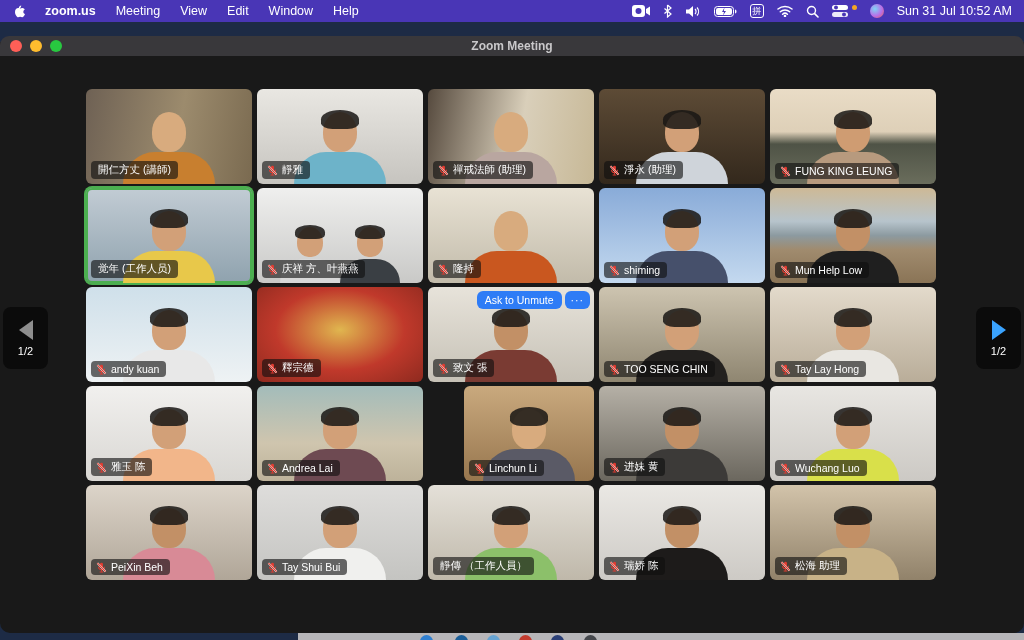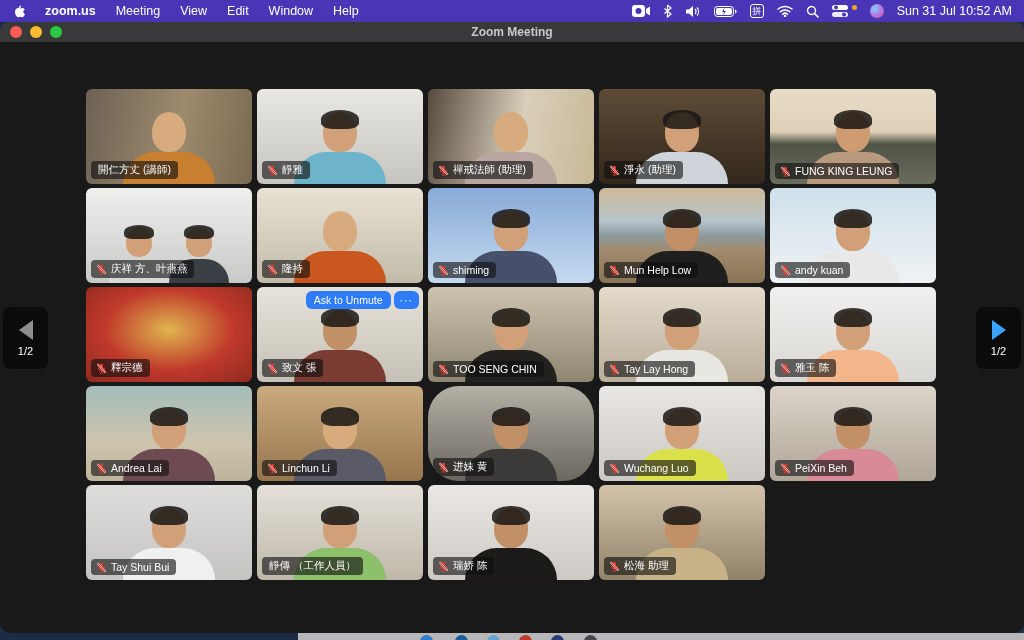--- a/index.html
+++ b/index.html
@@ -16,21 +16,21 @@
   .menubar .status { margin-left:auto; display:flex; align-items:center; gap:13px; padding-right:12px; }
   .menubar .status .icon { display:flex; align-items:center; }
   .menubar .clock { font-size:12.5px; white-space:nowrap; }
   .im-box { width:14px; height:14px; border:1.4px solid #fff; border-radius:3px; font-size:9px;
     display:flex; align-items:center; justify-content:center; color:#fff; }
   .cc-dot { width:5px; height:5px; border-radius:50%; background:#f5a623; margin-left:-9px; margin-top:-8px; }
   .siri { width:14px; height:14px; border-radius:50%;
     background:radial-gradient(circle at 35% 35%, #7fd4f5, #b96ee8 55%, #e8604c); }
 
   
-  .titlebar { position:absolute; top:22px; left:0; width:1024px; height:20px; background:#39383b;
+  .titlebar { position:absolute; top:36px; left:0; width:1024px; height:20px; background:#39383b;
     border-radius:9px 9px 0 0; display:flex; align-items:center; z-index:20; }
   .lights { display:flex; gap:8px; margin-left:10px; }
   .light { width:12px; height:12px; border-radius:50%; }
   .light.red{background:#ff5f57;} .light.yellow{background:#febc2e;} .light.green{background:#28c840;}
   .wtitle { position:absolute; left:0; right:0; text-align:center; color:#c9c8ca; font-size:12px; font-weight:bold; }
 
   .meeting { position:absolute; top:42px; left:0; width:1024px; height:591px; background:#191919;
     border-radius:0 0 10px 10px; z-index:10; overflow:hidden; }
 
   
@@ -229,20 +229,30 @@
       <svg class="micicon" viewBox="0 0 12 12">
         <rect x="4.4" y="0.8" width="3.2" height="6" rx="1.6" fill="#e23b30"></rect>
         <path d="M2.8 5.3a3.2 3.2 0 006.4 0" stroke="#e23b30" stroke-width="1.1" fill="none"></path>
         <path d="M6 8.5V10M4 10.8h4" stroke="#e23b30" stroke-width="1.1"></path>
         <path d="M1.6 1.2l8.8 9.4" stroke="#fff" stroke-width="2"></path>
         <path d="M1.6 1.2l8.8 9.4" stroke="#e23b30" stroke-width="1.2"></path>
       </svg>
       <span class="nm">FUNG KING LEUNG</span>
     </div>
   </div>
+      <div class="tile active" style="background: linear-gradient(rgb(194, 204, 212), rgb(143, 162, 174));">
+    <div class="person" style="--skin: #d2a078; --shirt: #e8c84a;">
+          <div class="body"></div>
+          <div class="head"></div>
+        </div>
+        <div class="namelabel unmuted">
+
+      <span class="nm">觉年 (工作人员)</span>
+    </div>
+  </div>
       <div class="tile" style="background: linear-gradient(rgb(239, 239, 238), rgb(201, 201, 199));">
     <div class="person small p2" style="--skin: #d2a078; --shirt: #3a3f44;">
           <div class="body"></div>
           <div class="head"></div>
         </div>
         <div class="person small p1" style="--skin: #d2a078; --shirt: #d8d8d8;">
           <div class="body"></div>
           <div class="head"></div>
         </div>
         <div class="namelabel">
@@ -409,37 +419,37 @@
       <svg class="micicon" viewBox="0 0 12 12">
         <rect x="4.4" y="0.8" width="3.2" height="6" rx="1.6" fill="#e23b30"></rect>
         <path d="M2.8 5.3a3.2 3.2 0 006.4 0" stroke="#e23b30" stroke-width="1.1" fill="none"></path>
         <path d="M6 8.5V10M4 10.8h4" stroke="#e23b30" stroke-width="1.1"></path>
         <path d="M1.6 1.2l8.8 9.4" stroke="#fff" stroke-width="2"></path>
         <path d="M1.6 1.2l8.8 9.4" stroke="#e23b30" stroke-width="1.2"></path>
       </svg>
       <span class="nm">Andrea Lai</span>
     </div>
   </div>
-      <div class="tile" style="background: linear-gradient(rgb(201, 169, 126), rgb(151, 118, 78));">
+      <div class="tile" style="background: linear-gradient(rgb(201, 169, 126), rgb(151, 118, 78)); margin-left: 36px;">
     <div class="person" style="--skin: #d8ab7e; --shirt: #5a5a66;">
           <div class="body"></div>
           <div class="head"></div>
         </div>
         <div class="namelabel">
       <svg class="micicon" viewBox="0 0 12 12">
         <rect x="4.4" y="0.8" width="3.2" height="6" rx="1.6" fill="#e23b30"></rect>
         <path d="M2.8 5.3a3.2 3.2 0 006.4 0" stroke="#e23b30" stroke-width="1.1" fill="none"></path>
         <path d="M6 8.5V10M4 10.8h4" stroke="#e23b30" stroke-width="1.1"></path>
         <path d="M1.6 1.2l8.8 9.4" stroke="#fff" stroke-width="2"></path>
         <path d="M1.6 1.2l8.8 9.4" stroke="#e23b30" stroke-width="1.2"></path>
       </svg>
       <span class="nm">Linchun Li</span>
     </div>
   </div>
-      <div class="tile" style="background: linear-gradient(rgb(181, 176, 166), rgb(107, 103, 94)); border-radius: 31px;">
+      <div class="tile" style="background: linear-gradient(rgb(181, 176, 166), rgb(107, 103, 94));">
     <div class="person" style="--skin: #c29066; --shirt: #3c3a38;">
           <div class="body"></div>
           <div class="head"></div>
         </div>
         <div class="namelabel">
       <svg class="micicon" viewBox="0 0 12 12">
         <rect x="4.4" y="0.8" width="3.2" height="6" rx="1.6" fill="#e23b30"></rect>
         <path d="M2.8 5.3a3.2 3.2 0 006.4 0" stroke="#e23b30" stroke-width="1.1" fill="none"></path>
         <path d="M6 8.5V10M4 10.8h4" stroke="#e23b30" stroke-width="1.1"></path>
         <path d="M1.6 1.2l8.8 9.4" stroke="#fff" stroke-width="2"></path>

